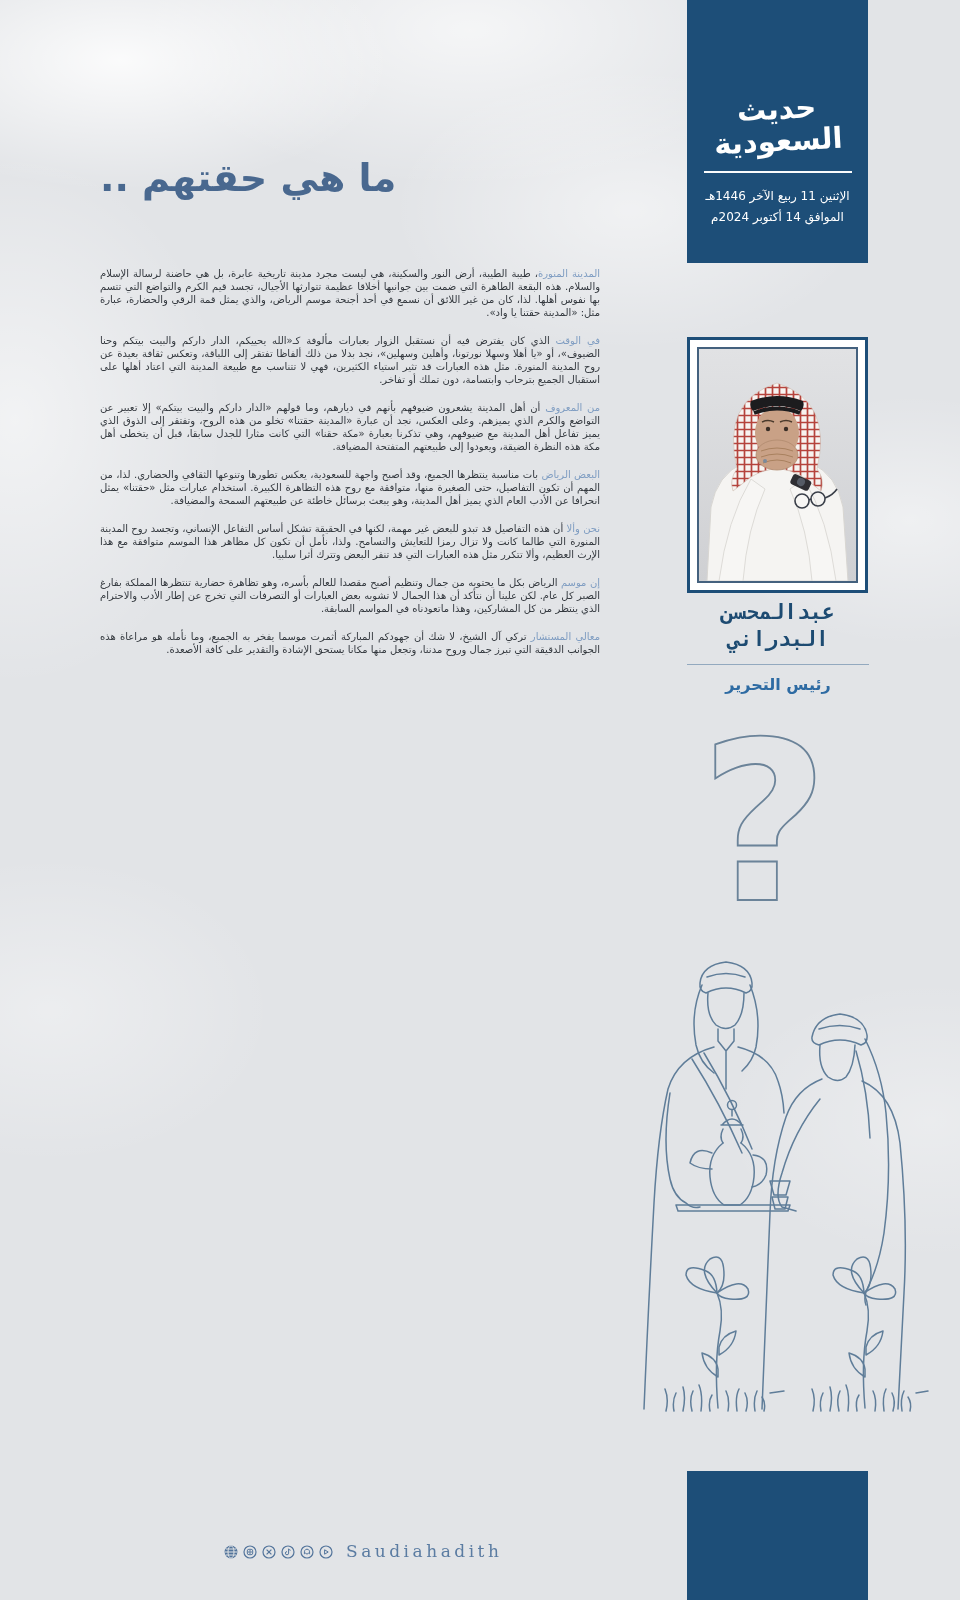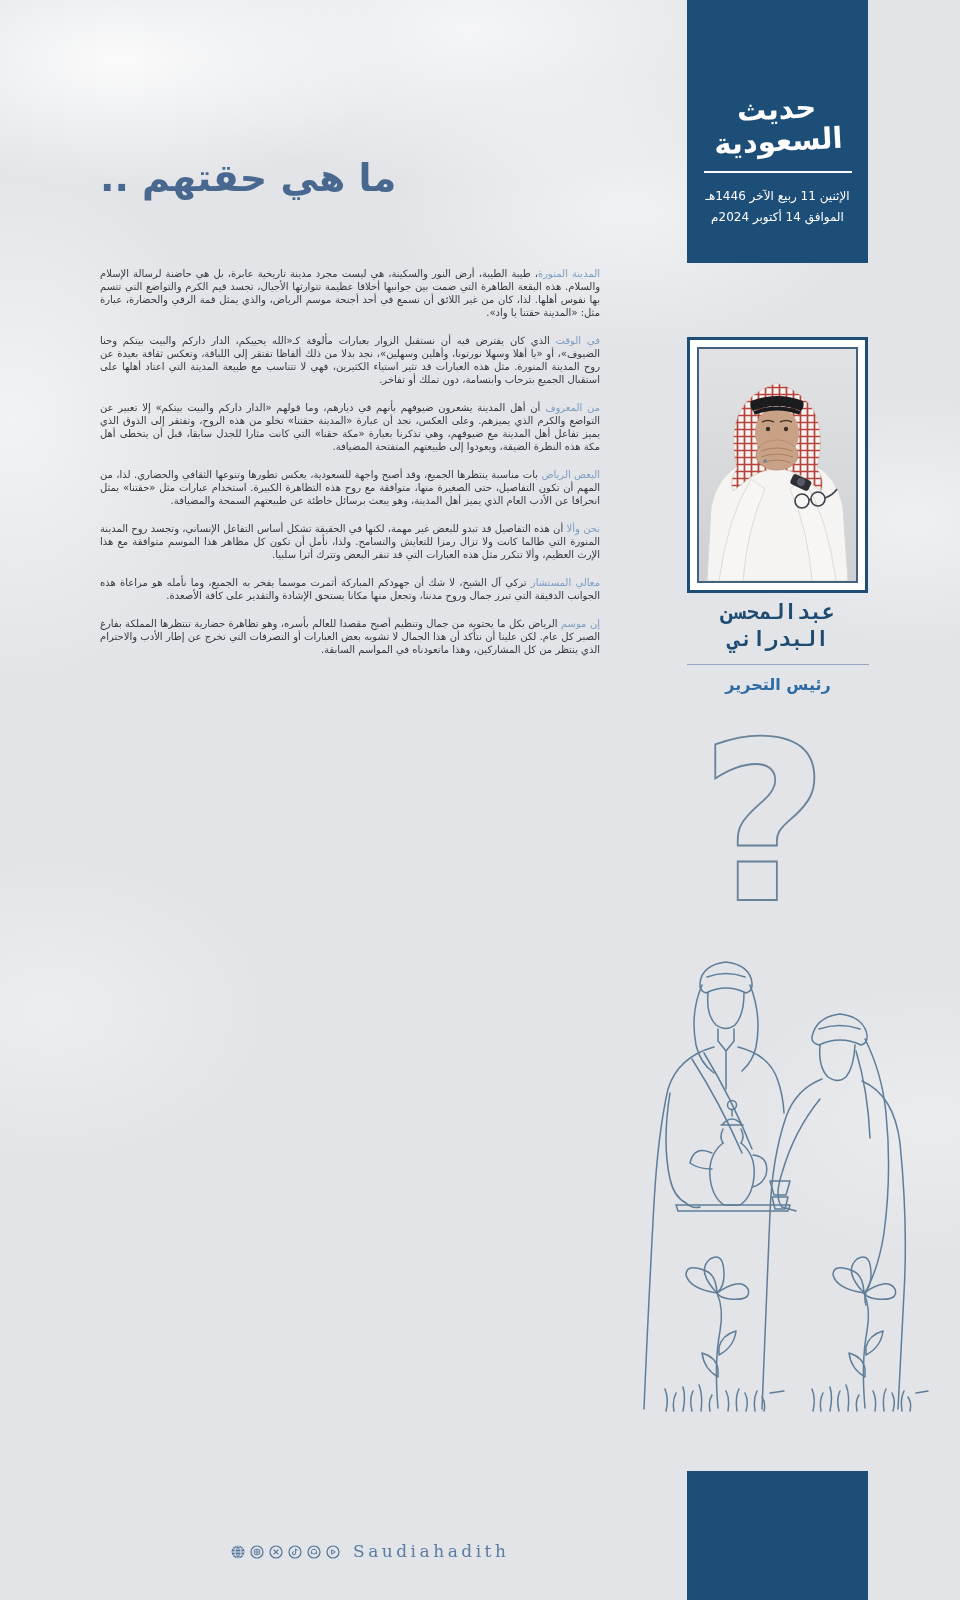--- a/index.html
+++ b/index.html
@@ -33,21 +33,21 @@
   
   .author{position:absolute;left:672px;top:600px;width:212px;text-align:center;direction:rtl;}
   .author-name{color:#1d4b72;font-weight:bold;font-size:21px;line-height:1.3;font-family:Liberation Mono, monospace;}
   .author-rule{width:182px;height:1px;background:#93a9bf;margin:9px auto 10px;}
   .author-role{color:#2e6ba3;font-weight:bold;font-size:16px;}
   
   .qmark{position:absolute;left:698px;top:722px;width:125px;height:220px;}
   .menart{position:absolute;left:620px;top:953px;width:310px;height:470px;}
   .accent-block{position:absolute;left:687px;top:1471px;width:181px;height:129px;background:#1d4e78;}
   
-  .social{position:absolute;left:231px;top:1541px;display:flex;align-items:center;gap:5px;}
+  .social{position:absolute;left:224px;top:1541px;display:flex;align-items:center;gap:5px;}
   .social .icon{width:14px;height:14px;display:inline-block;}
   .social .handle{margin-left:8px;font-family:"DejaVu Serif",serif;font-size:17px;letter-spacing:3.5px;color:#5b7ca2;}
   svg text{font-family:"DejaVu Sans",sans-serif;}
 </style>
 </head>
 <body>
 
 <div class="page">
 
   <div class="band">
@@ -61,22 +61,22 @@
 
   <div class="column">
     <h1 class="title">
       <div>ما هي حقتهم ..</div>
     </h1>
     <p class="para"><span class="lead">المدينة المنورة</span><span>، طيبة الطيبة، أرض النور والسكينة، هي ليست مجرد مدينة تاريخية عابرة، بل هي حاضنة لرسالة الإسلام والسلام. هذه البقعة الطاهرة التي ضمت بين جوانبها أخلاقا عظيمة تتوارثها الأجيال، تجسد قيم الكرم والتواضع التي تتسم بها نفوس أهلها. لذا، كان من غير اللائق أن نسمع في أحد أجنحة موسم الرياض، والذي يمثل قمة الرقي والحضارة، عبارة مثل: «المدينة حقتنا يا واد».</span></p>
     <p class="para"><span class="lead">في الوقت</span><span> الذي كان يفترض فيه أن نستقبل الزوار بعبارات مألوفة كـ«الله يحييكم، الدار داركم والبيت بيتكم وحنا الضيوف»، أو «يا أهلا وسهلا نورتونا، وأهلين وسهلين»، نجد بدلا من ذلك ألفاظا تفتقر إلى اللباقة، وتعكس ثقافة بعيدة عن روح المدينة المنورة. مثل هذه العبارات قد تثير استياء الكثيرين، فهي لا تتناسب مع طبيعة المدينة التي اعتاد أهلها على استقبال الجميع بترحاب وابتسامة، دون تملك أو تفاخر.</span></p>
     <p class="para"><span class="lead">من المعروف</span><span> أن أهل المدينة يشعرون ضيوفهم بأنهم في ديارهم، وما قولهم «الدار داركم والبيت بيتكم» إلا تعبير عن التواضع والكرم الذي يميزهم. وعلى العكس، نجد أن عبارة «المدينة حقتنا» تخلو من هذه الروح، وتفتقر إلى الذوق الذي يميز تفاعل أهل المدينة مع ضيوفهم، وهي تذكرنا بعبارة «مكة حقنا» التي كانت مثارا للجدل سابقا، قبل أن يتخطى أهل مكة هذه النظرة الضيقة، ويعودوا إلى طبيعتهم المتفتحة المضيافة.</span></p>
     <p class="para"><span class="lead">البعض الرياض</span><span> بات مناسبة ينتظرها الجميع، وقد أصبح واجهة للسعودية، يعكس تطورها وتنوعها الثقافي والحضاري. لذا، من المهم أن تكون التفاصيل، حتى الصغيرة منها، متوافقة مع روح هذه التظاهرة الكبيرة. استخدام عبارات مثل «حقتنا» يمثل انحرافا عن الأدب العام الذي يميز أهل المدينة، وهو يبعث برسائل خاطئة عن طبيعتهم السمحة والمضيافة.</span></p>
     <p class="para"><span class="lead">نحن وألا</span><span> أن هذه التفاصيل قد تبدو للبعض غير مهمة، لكنها في الحقيقة تشكل أساس التفاعل الإنساني، وتجسد روح المدينة المنورة التي طالما كانت ولا تزال رمزا للتعايش والتسامح. ولذا، نأمل أن تكون كل مظاهر هذا الموسم متوافقة مع هذا الإرث العظيم، وألا تتكرر مثل هذه العبارات التي قد تنفر البعض وتترك أثرا سلبيا.</span></p>
+    <p class="para"><span class="lead">إن موسم</span><span> الرياض بكل ما يحتويه من جمال وتنظيم أصبح مقصدا للعالم بأسره، وهو تظاهرة حضارية تنتظرها المملكة بفارغ الصبر كل عام. لكن علينا أن نتأكد أن هذا الجمال لا تشوبه بعض العبارات أو التصرفات التي تخرج عن إطار الأدب والاحترام الذي ينتظر من كل المشاركين، وهذا ماتعودناه في المواسم السابقة.</span></p>
     <p class="para"><span class="lead">معالي المستشار</span><span> تركي آل الشيخ، لا شك أن جهودكم المباركة أثمرت موسما يفخر به الجميع، وما نأمله هو مراعاة هذه الجوانب الدقيقة التي تبرز جمال وروح مدننا، وتجعل منها مكانا يستحق الإشادة والتقدير على كافة الأصعدة.</span></p>
-    <p class="para"><span class="lead">إن موسم</span><span> الرياض بكل ما يحتويه من جمال وتنظيم أصبح مقصدا للعالم بأسره، وهو تظاهرة حضارية تنتظرها المملكة بفارغ الصبر كل عام. لكن علينا أن نتأكد أن هذا الجمال لا تشوبه بعض العبارات أو التصرفات التي تخرج عن إطار الأدب والاحترام الذي ينتظر من كل المشاركين، وهذا ماتعودناه في المواسم السابقة.</span></p>
   </div>
 
   <div class="photo-frame">
     <div class="photo-inner">
       <svg viewBox="0 0 157 232">
         <defs>
           <linearGradient id="pbg" x1="0" y1="0" x2="0" y2="1">
             <stop offset="0" stop-color="#e1e2e4"></stop>
               <stop offset="1" stop-color="#cfd0d3"></stop>
           </linearGradient>

